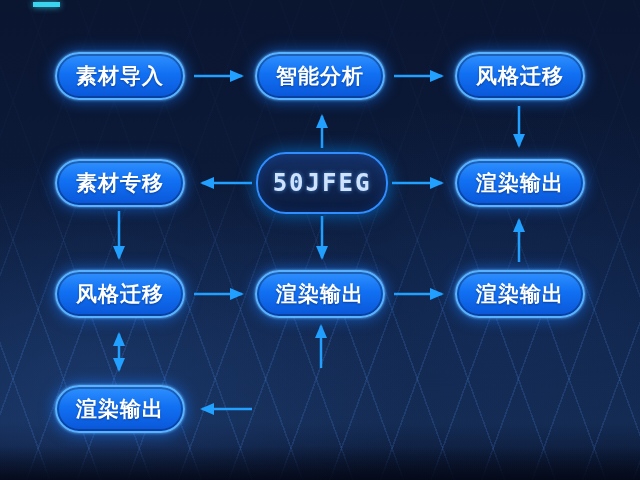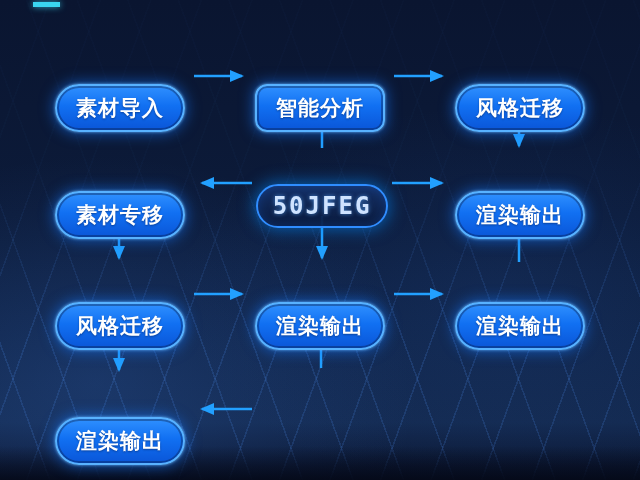--- a/index.html
+++ b/index.html
@@ -28,39 +28,38 @@
     background:#3ad6f0;box-shadow:0 0 6px rgba(58,214,240,0.8);
   }
   .pill{
     position:absolute;width:130px;height:48px;border-radius:26px;
     display:flex;align-items:center;justify-content:center;
     background:linear-gradient(180deg,#2f90ff 0%, #1170f2 45%, #0a56d8 100%);
     border:2px solid #58b2ff;box-sizing:border-box;
     box-shadow:0 0 14px 2px rgba(20,120,255,0.55), 0 0 3px rgba(150,215,255,0.9),
                inset 0 0 0 2px rgba(8,26,64,0.38);
     cursor:pointer;
-    margin-top:32px;
   }
   .pill .label{
     color:#ffffff;font-size:21px;font-weight:bold;letter-spacing:1px;
     text-shadow:0 1px 2px rgba(0,20,60,0.45);white-space:nowrap;
   }
   .pill.dark{
-    width:132px;height:44px;border-radius:30px;
+    width:132px;height:62px;border-radius:30px;
     background:linear-gradient(180deg, rgba(22,52,110,0.85) 0%, rgba(10,26,60,0.95) 100%);
     border:2px solid #2f8dff;
     box-shadow:0 0 16px 2px rgba(0,140,255,0.55), inset 0 0 10px rgba(20,90,200,0.35);
   }
   .pill.dark .label{
     font-family:"DejaVu Sans Mono","Liberation Mono",monospace;
     color:#cfe3ff;font-size:24px;font-weight:bold;letter-spacing:2px;
     text-shadow:0 0 4px rgba(90,170,255,0.7);
   }
   
-  .n-a{left:55px;top:52px;}  .n-b{left:255px;top:52px;border-radius:12px;}  .n-c{left:455px;top:52px;}
+  .n-a{left:55px;top:52px;}  .n-b{left:255px;top:52px;}  .n-c{left:455px;top:52px;}
   .n-d{left:55px;top:159px;justify-content:center;} .n-e{left:256px;top:152px;} .n-f{left:455px;top:159px;}
   .n-g{left:55px;top:270px;} .n-h{left:255px;top:270px;} .n-i{left:455px;top:270px;}
   .n-j{left:55px;top:385px;} .n-k{left:255px;top:385px;}
   svg.arrows{position:absolute;left:0;top:0;pointer-events:none;}
   svg.arrows line{stroke:#22a0ff;stroke-width:2.5px;}
 </style>
 </head>
 <body>
 
 <div class="canvas">

